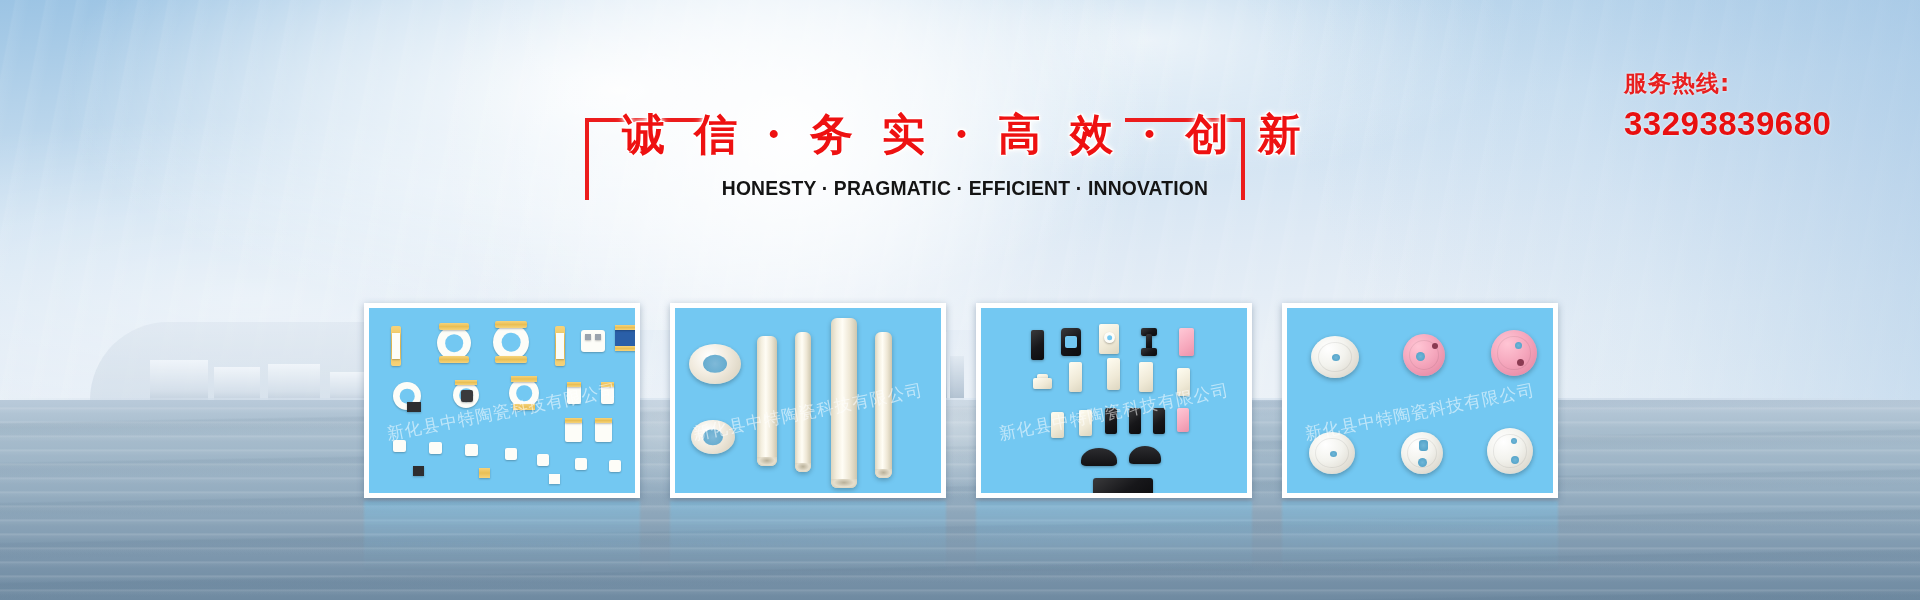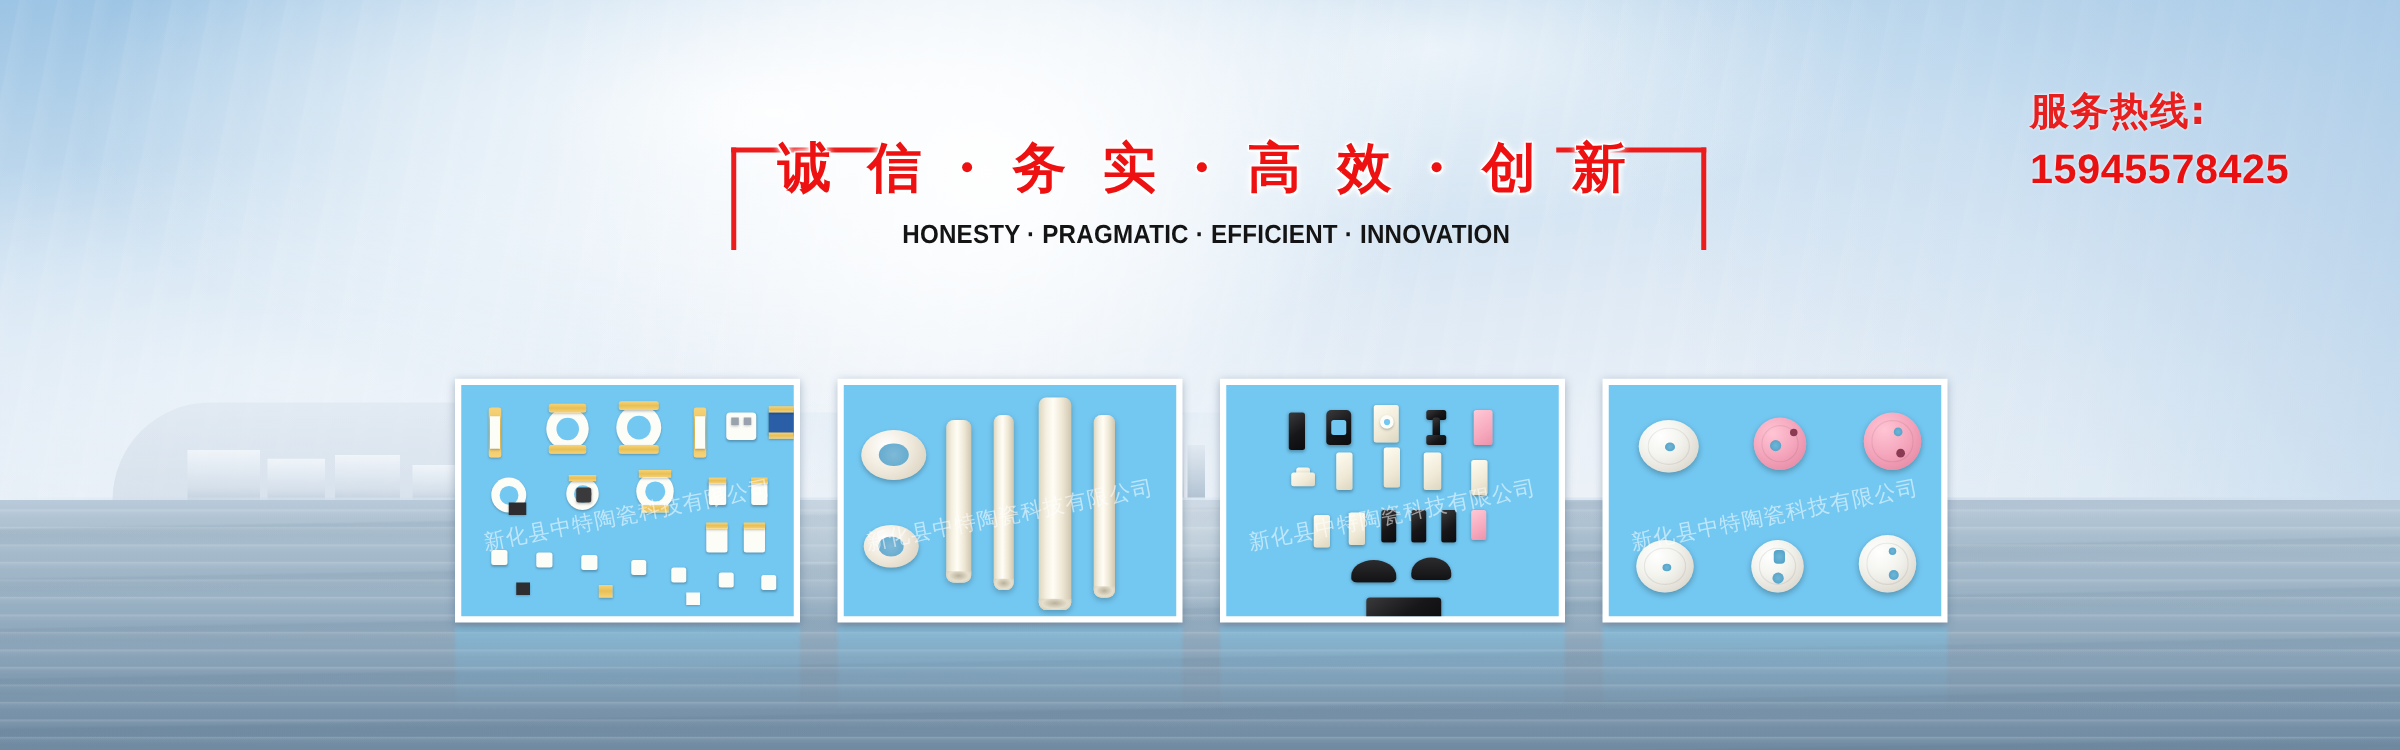--- a/index.html
+++ b/index.html
@@ -83,21 +83,21 @@
       rgba(60,90,115,0.10) 24px,
       rgba(60,90,115,0.00) 40px);
     opacity:.8;
   }
   .water-sheen {
     position:absolute; left:300px; top:0; width:1100px; height:200px;
     background:radial-gradient(ellipse 560px 120px at 50% 8%, rgba(255,255,255,.45) 0%, rgba(255,255,255,0) 70%);
   }
 
   
-  .slogan-wrap { position:absolute; left:585px; top:118px; width:780px; height:100px; }
+  .slogan-wrap { position:absolute; left:585px; top:118px; width:660px; height:100px; }
   .bracket-l, .bracket-r {
     position:absolute; top:0; width:120px; height:82px;
     border-top:4px solid #ec1c1c;
   }
   .bracket-l { left:0;  border-left:4px solid #ec1c1c; }
   .bracket-r { right:0; border-right:4px solid #ec1c1c; }
 
   .slogan-cn {
     position:absolute; left:0; top:-12px; width:760px;
     text-align:center;
@@ -123,21 +123,21 @@
   .info { position:absolute; right:36px; top:48px; width:260px; text-align:left; }
   .info-title {
     font-family:"DejaVu Sans", sans-serif;
     font-size:23px; font-weight:700; color:#e81f1f; letter-spacing:1px;
     text-shadow:0 0 3px rgba(255,255,255,.95), 0 1px 0 rgba(255,255,255,.9);
     white-space:nowrap;
   }
   .info-label {
     margin-top:20px;
     font-family:"DejaVu Sans", sans-serif;
-    font-size:31px; font-weight:700; color:#e81f1f; letter-spacing:1px;
+    font-size:23px; font-weight:700; color:#e81f1f; letter-spacing:1px;
     text-shadow:0 0 3px rgba(255,255,255,.95);
     white-space:nowrap;
   }
   .info-phone {
     margin-top:6px;
     font-family:"Liberation Sans", sans-serif;
     font-size:33px; font-weight:700; color:#e81010; letter-spacing:.5px;
     text-shadow:0 0 3px rgba(255,255,255,.9);
     white-space:nowrap;
   }
@@ -281,21 +281,21 @@
 
   <div class="slogan-wrap">
     <div class="bracket-l"></div>
     <div class="bracket-r"></div>
     <div class="slogan-cn">诚 信 · 务 实 · 高 效 · 创 新</div>
     <div class="slogan-en">HONESTY · PRAGMATIC · EFFICIENT · INNOVATION</div>
   </div>
 
   <div class="info">
     <div class="info-label">服务热线:</div>
-    <div class="info-phone">15945578425</div>
+    <div class="info-phone">33293839680</div>
   </div>
 
   <div class="panels">
 
     <div class="reflect" style="left:0;"></div>
     <div class="reflect" style="left:306px;"></div>
     <div class="reflect" style="left:612px;"></div>
     <div class="reflect" style="left:918px;"></div>
 
     <div class="panel p1">

